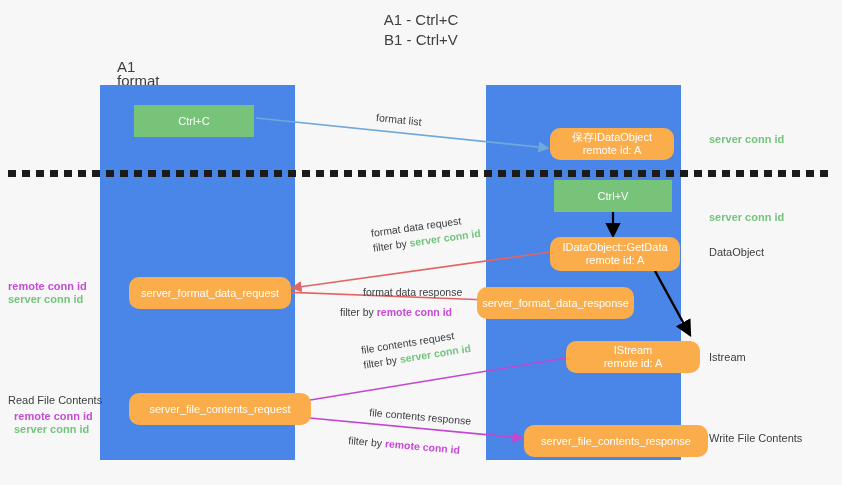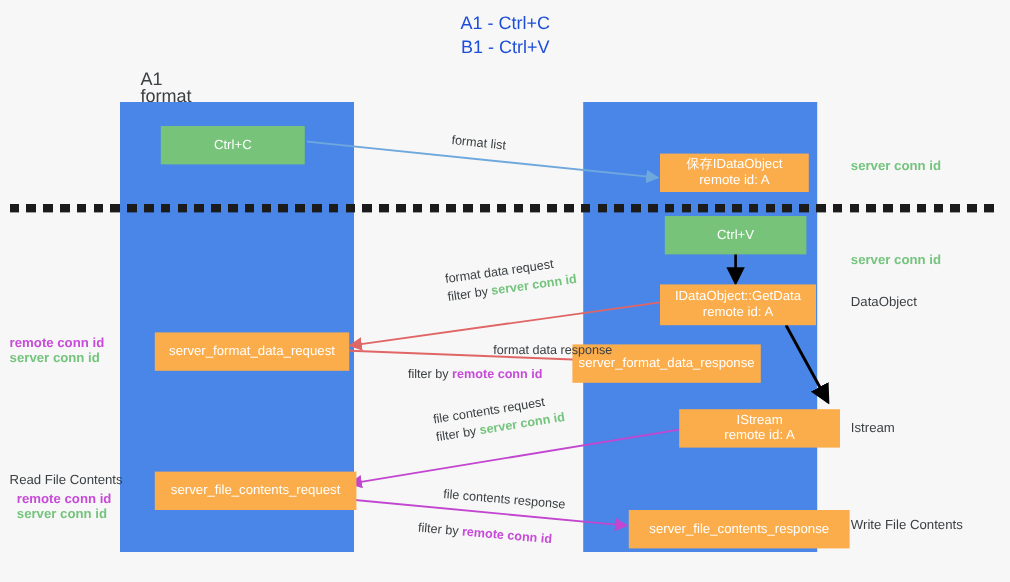--- a/index.html
+++ b/index.html
@@ -27,21 +27,21 @@
     pointer-events: none;
   }
   
   .title {
     position: absolute;
     left: 0; right: 0;
     top: 10px;
     text-align: center;
     font-size: 15px;
     line-height: 20px;
-    color: #1d4ed8;
+    color: #404040;
   }
   .title div { white-space: pre; }
   
   .col-head {
     position: absolute;
     text-align: left;
     font-size: 15px;
     line-height: 14px;
     color: #3c4043;
     width: 160px;
@@ -65,21 +65,21 @@
     align-items: center;
     justify-content: center;
     color: #ffffff;
     font-size: 11px;
     line-height: 13px;
     text-align: right;
     white-space: pre-line;
     padding: 16px 4px;
   }
   .box.green { background: #76c379; }
-  .box.orange { background: #fbad4b; }
+  .box.orange { background: #fbad4b; border-radius: 10px; }
   .box .l2 { font-size: 11px; }
   
   .note {
     position: absolute;
     font-size: 10.5px;
     line-height: 14px;
     color: #3c4043;
     white-space: nowrap;
   }
   .green-t { color: #74c47d; font-weight: bold; }
@@ -158,21 +158,21 @@
   </svg>
 
   <div class="box green" style="left:134px; top:105px; width:120px; height:27px;">
     <span>Ctrl+C</span>
   </div>
 
   <div class="box orange" style="left:129px; top:277px; width:162px; height:15px;">
     <span>server_format_data_request</span>
   </div>
 
-  <div class="box orange" style="left:129px; top:393px; width:168px; height:25px;">
+  <div class="box orange" style="left:129px; top:393px; width:182px; height:25px;">
     <span>server_file_contents_request</span>
   </div>
 
   <div class="box orange" style="left:550px; top:128px; width:124px; height:30px;">
     <span>保存IDataObject</span>
     <span class="l2">remote id: A</span>
   </div>
 
   <div class="box green" style="left:554px; top:180px; width:118px; height:26px;">
     <span>Ctrl+V</span>
@@ -200,21 +200,21 @@
 
   <div class="note-rot" style="left:377px; top:110px; transform: rotate(6deg);">
     <span>format list</span>
   </div>
 
   <div class="note-rot" style="left:370px; top:226px; transform: rotate(-8deg);">
     <div>format data request</div>
     <div><span>filter by </span><span class="green-t">server conn id</span></div>
   </div>
 
-  <div class="note" style="left:363px; top:285px;margin-left:48px;">
+  <div class="note" style="left:363px; top:285px;">
     <div>format data response</div>
   </div>
   <div class="note" style="left:340px; top:305px;">
     <span>filter by </span><span class="magenta-t">remote conn id</span>
   </div>
 
   <div class="note-rot" style="left:360px; top:343px; transform: rotate(-9deg);">
     <div>file contents request</div>
     <div><span>filter by </span><span class="green-t">server conn id</span></div>
   </div>

